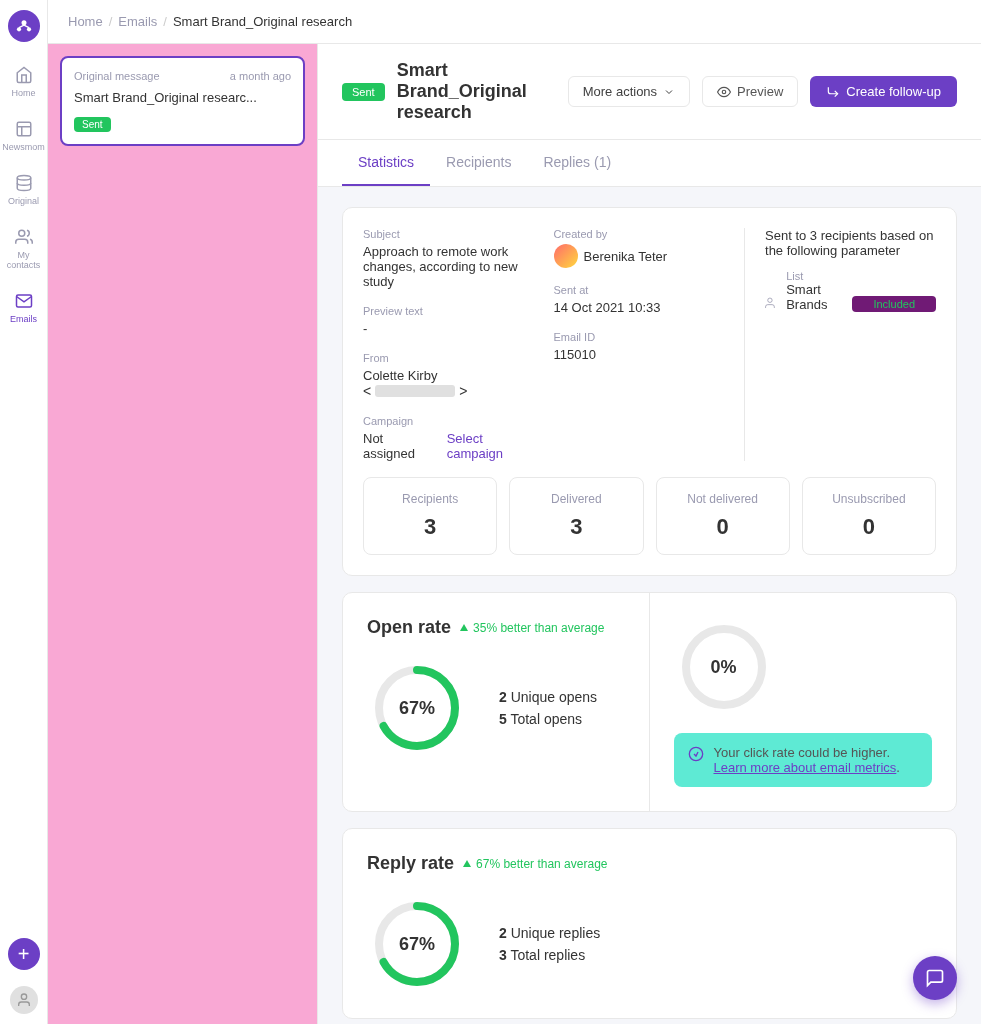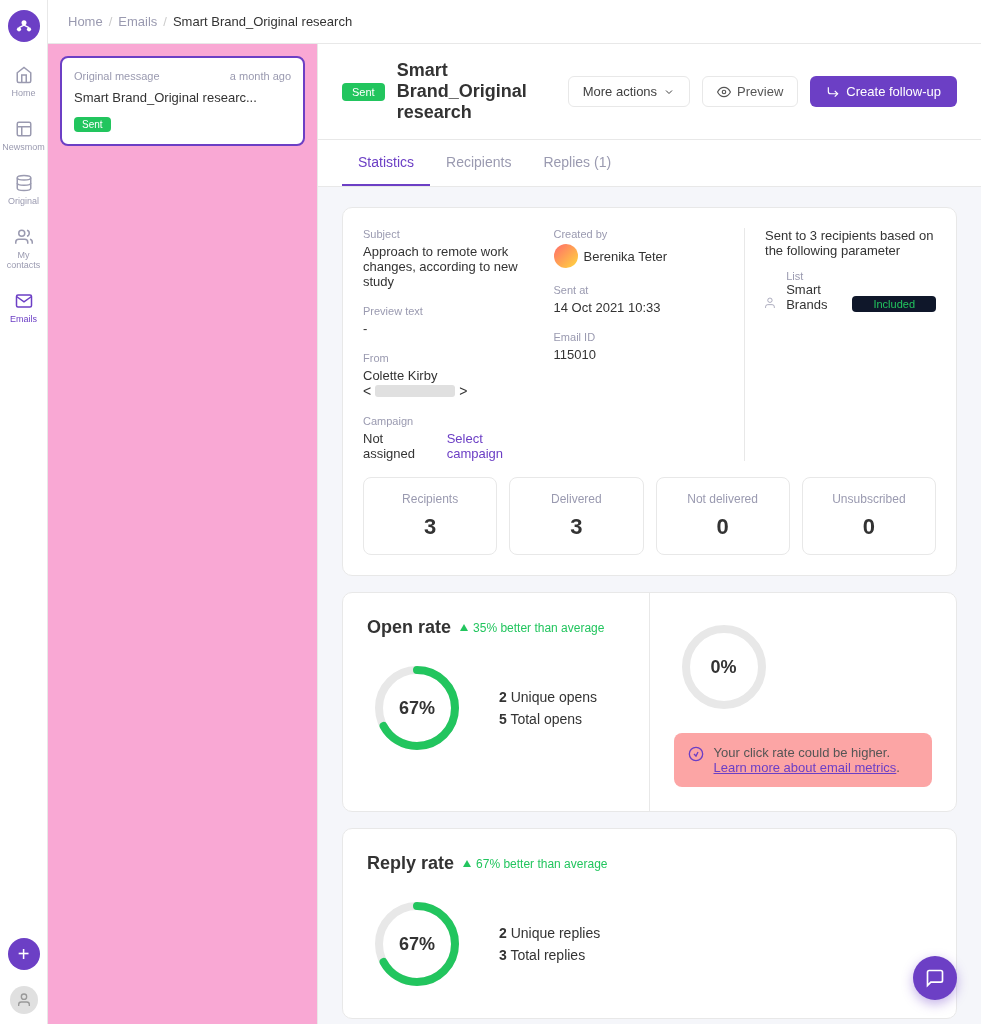--- a/index.html
+++ b/index.html
@@ -57,21 +57,21 @@
 
     
     .stats-content { padding: 20px 24px; }
 
     
     .info-card { background: #fff; border-radius: 10px; border: 1px solid #e8e8e8; padding: 20px; margin-bottom: 16px; }
     .info-label { font-size: 11px; color: #9a9ab0; margin-bottom: 4px; }
     .info-value { font-size: 13px; color: #333; }
     .sent-info { font-size: 13px; color: #333; margin-bottom: 12px; }
     .list-info { display: flex; align-items: flex-end; gap: 8px; }
-    .badge-included { background: #0f172a; color: #22c55e; font-size: 11px; padding: 2px 21px; border-radius: 4px; }
+    .badge-included { background: #701a75; color: #22c55e; font-size: 11px; padding: 2px 21px; border-radius: 4px; }
     .avatar-circle { width: 24px; height: 24px; border-radius: 50%; background: linear-gradient(135deg, #ff6b6b, #ffd93d); display: inline-block; vertical-align: middle; margin-right: 6px; }
     .creator-row { display: flex; align-items: center; }
     .select-campaign { color: #6c3fc5; cursor: pointer; text-decoration: none; font-size: 13px; margin-left: 8px; }
     .not-assigned { font-size: 13px; color: #333; }
 
     
     .stats-row { display: flex; gap: 12px; margin-top: 16px; }
     .stat-box { flex: 1; border: 1px solid #e8e8e8; border-radius: 8px; padding: 14px 16px; text-align: center; }
     .stat-box-label { font-size: 12px; color: #9a9ab0; margin-bottom: 8px; }
     .stat-box-value { font-size: 22px; font-weight: 600; color: #333; }
@@ -86,21 +86,21 @@
     .rate-stats { display: flex; flex-direction: column; gap: 6px; }
     .rate-stat-row { font-size: 14px; color: #333; }
     .rate-stat-num { font-weight: 600; }
 
     
     .rates-row { display: grid; grid-template-columns: 1fr 1fr; gap: 0; background: #fff; border-radius: 10px; border: 1px solid #e8e8e8; margin-bottom: 16px; overflow: hidden; }
     .rates-col { padding: 24px; }
     .rates-col:first-child { border-right: 1px solid #e8e8e8; }
 
     
-    .click-tip { background: #fca5a5; border-radius: 8px; padding: 12px 14px; margin-top: 16px; display: flex; align-items: flex-start; gap: 10px; font-size: 13px; color: #555; }
+    .click-tip { background: #5eead4; border-radius: 8px; padding: 12px 14px; margin-top: 16px; display: flex; align-items: flex-start; gap: 10px; font-size: 13px; color: #555; }
     .click-tip-icon { color: #6c3fc5; margin-top: 1px; flex-shrink: 0; }
     .click-tip a { color: #6c3fc5; }
 
     
     .reply-section { background: #fff; border-radius: 10px; border: 1px solid #e8e8e8; padding: 24px; margin-bottom: 16px; }
 
     
     .chat-btn { position: fixed; bottom: 24px; right: 24px; width: 44px; height: 44px; background: #6c3fc5; border-radius: 50%; display: flex; align-items: center; justify-content: center; cursor: pointer; box-shadow: 0 4px 12px rgba(108,63,197,0.4); color: white; font-size: 20px; }
 
     .from-row { display: flex; align-items: center; gap: 4px; }

